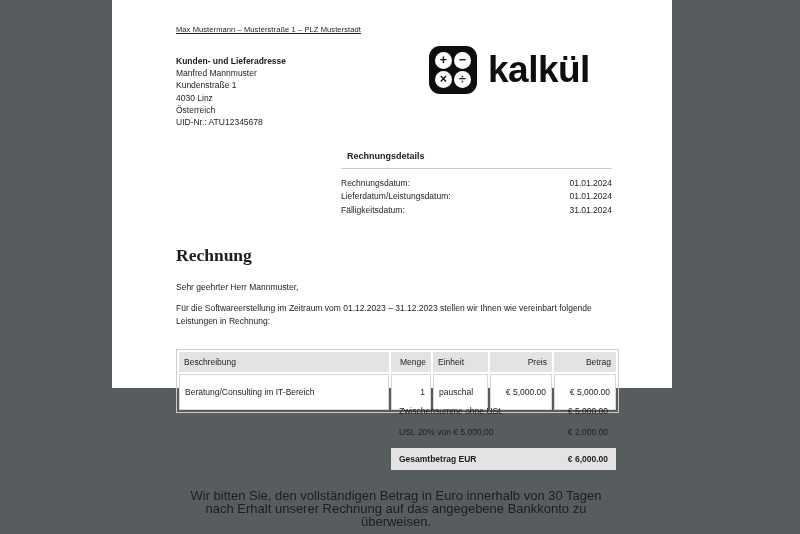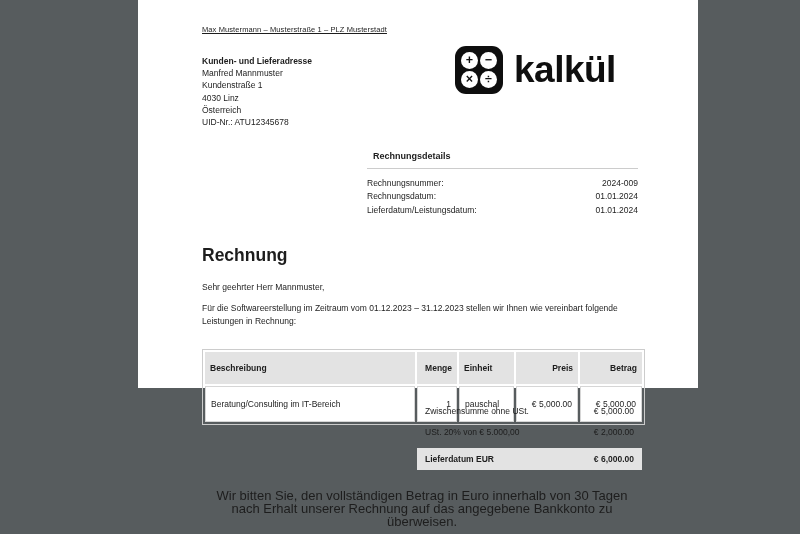--- a/index.html
+++ b/index.html
@@ -15,21 +15,21 @@
   *{margin:0;padding:0;box-sizing:border-box;}
   html,body{width:800px;height:534px;}
   body{
     font-family:"Liberation Sans", sans-serif;
     background:var(--canvas);
     color:var(--ink);
     overflow:hidden;
   }
   .stage{position:relative;width:800px;height:534px;background:var(--canvas);}
   .paper{
-    position:absolute;left:138px;top:0;width:560px;height:388px;
+    position:absolute;left:112px;top:0;width:560px;height:388px;
     background:var(--paper);
   }
   .sender{
     position:absolute;left:64px;top:25px;
     font-size:7.5px;letter-spacing:0.1px;
     text-decoration:underline;
   }
   .recipient{
     position:absolute;left:64px;top:55px;
     font-size:8.5px;line-height:12.2px;
@@ -53,32 +53,32 @@
     margin-left:11px;font-size:37px;font-weight:700;letter-spacing:-0.5px;
     color:var(--logo-black);
   }
   .details{position:absolute;left:229px;top:150px;width:271px;font-size:8.5px;}
   .details-heading{font-size:9px;font-weight:700;line-height:13px;padding-left:6px;}
   .details-divider{height:1px;background:var(--border);margin-top:5px;}
   .details-rows{margin-top:7px;}
   .details-row{display:flex;justify-content:space-between;height:13.5px;align-items:center;}
   .page-title{
     position:absolute;left:64px;top:245px;
-    font-size:17.5px;font-weight:700;line-height:20px;
+    font-size:17.5px;font-weight:700;line-height:20px;font-family:Liberation Serif, serif;
   }
   .greeting{position:absolute;left:64px;top:281px;font-size:8.5px;line-height:13px;}
   .intro{position:absolute;left:64px;top:302px;width:452px;font-size:8.5px;line-height:13px;}
   .items-table{
     position:absolute;left:64px;top:349px;width:437px;
     border-collapse:separate;border-spacing:2px;table-layout:fixed;
     border:1px solid var(--border);
     font-size:8.5px;
   }
   .items-table th{
-    background:var(--header-bg);font-weight:700;padding:11px 5px;
+    background:var(--header-bg);font-weight:400;padding:5px 5px;
     white-space:nowrap;overflow:hidden;
   }
   .items-table td{
     background:#fff;border:1px solid var(--cell-border);padding:12px 5px;
     white-space:nowrap;overflow:hidden;
   }
   .ta-l{text-align:left;}
   .ta-r{text-align:right;}
   .totals{position:absolute;left:279px;top:406px;width:225px;font-size:8.5px;}
   .totals-row{
@@ -116,30 +116,30 @@
         <span class="op">÷</span>
       </div>
       <div class="logo-text">kalkül</div>
     </div>
 
     <div class="details">
       <div class="details-heading">Rechnungsdetails</div>
       <div class="details-divider"></div>
       <div class="details-rows">
         <div class="details-row">
-          <span>Rechnungsnummer:</span>
-          <span>2024-009</span>
-        </div>
-        <div class="details-row">
           <span>Rechnungsdatum:</span>
           <span>01.01.2024</span>
         </div>
         <div class="details-row">
           <span>Lieferdatum/Leistungsdatum:</span>
           <span>01.01.2024</span>
+        </div>
+        <div class="details-row">
+          <span>Fälligkeitsdatum:</span>
+          <span>31.01.2024</span>
         </div>
       </div>
     </div>
 
     <h1 class="page-title">Rechnung</h1>
 
     <p class="greeting">Sehr geehrter Herr Mannmuster,</p>
 
     <p class="intro">Für die Softwareerstellung im Zeitraum vom 01.12.2023 – 31.12.2023 stellen wir Ihnen wie vereinbart folgende Leistungen in Rechnung:</p>
 
@@ -174,21 +174,21 @@
     <div class="totals">
       <div class="totals-row">
         <span>Zwischensumme ohne USt.</span>
         <span>€ 5,000.00</span>
       </div>
       <div class="totals-row">
         <span>USt. 20% von € 5.000,00</span>
         <span>€ 2,000.00</span>
       </div>
       <div class="totals-total">
-        <span>Lieferdatum EUR</span>
+        <span>Gesamtbetrag EUR</span>
         <span>€ 6,000.00</span>
       </div>
     </div>
 
     <p class="closing">Wir bitten Sie, den vollständigen Betrag in Euro innerhalb von 30 Tagen nach Erhalt unserer Rechnung auf das angegebene Bankkonto zu überweisen.</p>
 
   </div>
 </div>
 
 </body></html>

